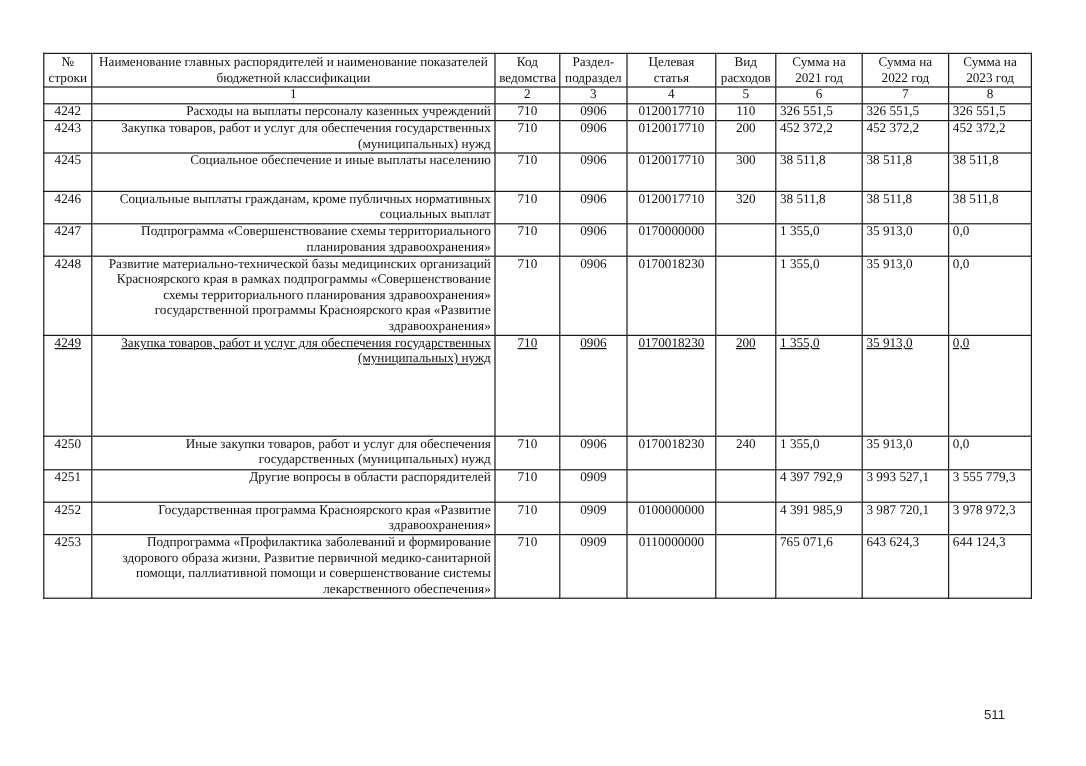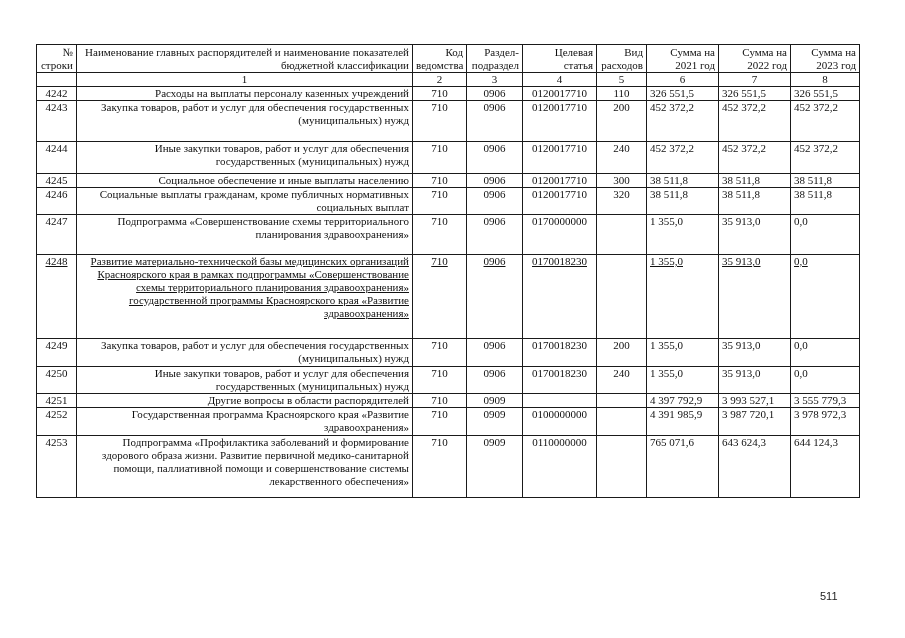--- a/index.html
+++ b/index.html
@@ -25,30 +25,30 @@
     font-size: 11px;
     line-height: 13px;
   }
   table.budget th, table.budget td {
     border: 1px solid #1a1a1a;
     padding: 0 3px;
     font-weight: normal;
     overflow: hidden;
   }
   thead tr.hdr { height: 28px; }
-  thead tr.hdr th { text-align: right; vertical-align: middle; margin-top: 35px; }
+  thead tr.hdr th { text-align: center; vertical-align: middle; margin-top: 35px; }
   thead tr.num { height: 13px; }
   thead tr.num th { text-align: center; vertical-align: middle; }
   tbody td { vertical-align: top; }
   td.a-l { text-align: right; }
   td.a-c { text-align: center; }
   td.a-r { text-align: left; white-space: nowrap; }
   
   tbody tr:nth-child(1)  { height: 14px; }
-  tbody tr:nth-child(2)  { height: 41px; }
+  tbody tr:nth-child(2)  { height: 27px; }
   tbody tr:nth-child(3)  { height: 32px; }
   tbody tr:nth-child(4)  { height: 14px; }
   tbody tr:nth-child(5)  { height: 26px; }
   tbody tr:nth-child(6)  { height: 40px; }
   tbody tr:nth-child(7)  { height: 84px; text-decoration: underline; }
   tbody tr:nth-child(8)  { height: 28px; padding-left: 11px; }
   tbody tr:nth-child(9)  { height: 27px; padding-left: 36px; }
   tbody tr:nth-child(10) { height: 14px; }
   tbody tr:nth-child(11) { height: 28px; }
   tbody tr:nth-child(12) { height: 62px; }
@@ -119,31 +119,20 @@
           <td class="a-l">Закупка товаров, работ и услуг для обеспечения государственных (муниципальных) нужд</td>
           <td class="a-c">710</td>
           <td class="a-c">0906</td>
           <td class="a-c">0120017710</td>
           <td class="a-c">200</td>
           <td class="a-r">452 372,2</td>
           <td class="a-r">452 372,2</td>
           <td class="a-r">452 372,2</td>
         </tr>
         <tr>
-          <td class="a-c">4244</td>
-          <td class="a-l">Иные закупки товаров, работ и услуг для обеспечения государственных (муниципальных) нужд</td>
-          <td class="a-c">710</td>
-          <td class="a-c">0906</td>
-          <td class="a-c">0120017710</td>
-          <td class="a-c">240</td>
-          <td class="a-r">452 372,2</td>
-          <td class="a-r">452 372,2</td>
-          <td class="a-r">452 372,2</td>
-        </tr>
-        <tr>
           <td class="a-c">4245</td>
           <td class="a-l">Социальное обеспечение и иные выплаты населению</td>
           <td class="a-c">710</td>
           <td class="a-c">0906</td>
           <td class="a-c">0120017710</td>
           <td class="a-c">300</td>
           <td class="a-r">38 511,8</td>
           <td class="a-r">38 511,8</td>
           <td class="a-r">38 511,8</td>
         </tr>

